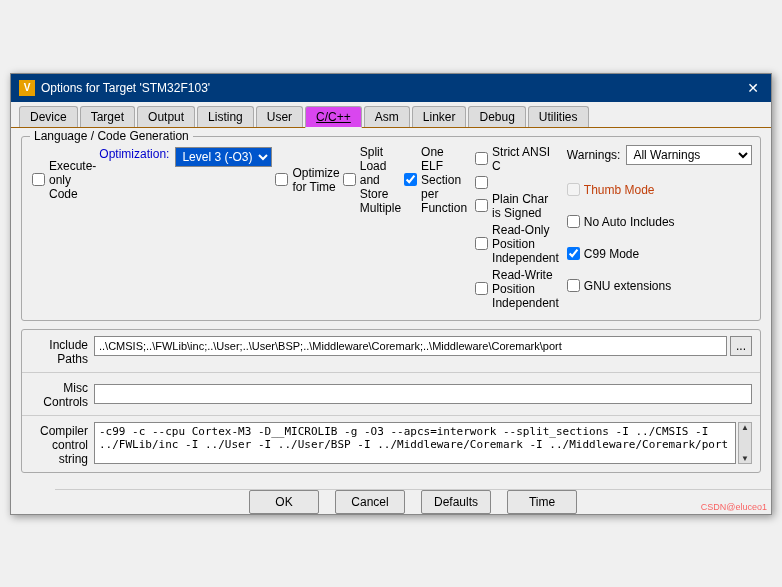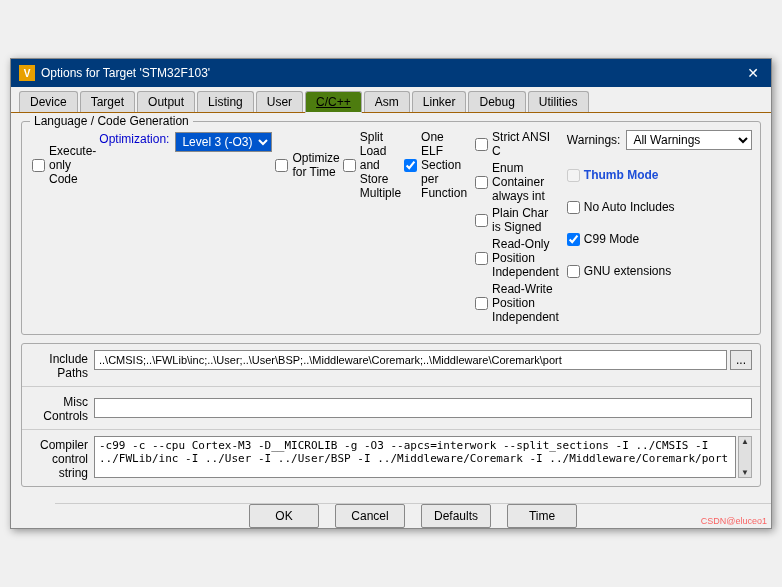--- a/index.html
+++ b/index.html
@@ -67,21 +67,21 @@
       padding: 3px 10px;
       border: 1px solid #aaa;
       border-bottom: none;
       background: #ddd;
       cursor: pointer;
       font-size: 12px;
       margin-right: 2px;
       border-radius: 3px 3px 0 0;
     }
     .tab.active {
-      background: #4d7c0f;
+      background: #d946ef;
       border-bottom: 1px solid #f0f0f0;
       margin-bottom: -1px;
       z-index: 1;
       text-decoration: underline;
     }
 
     
     .content {
       padding: 8px 10px;
     }
@@ -348,21 +348,20 @@
             </div>
           </div>
 
           <div style="flex:1; display:flex; flex-direction:column; gap:3px; padding-top: 0px;">
             <div class="check-row">
               <input type="checkbox" style="">
               <span>Strict ANSI C</span>
             </div>
             <div class="check-row">
               <input type="checkbox" style="">
-              <span>Enum Container always int</span>
             </div>
             <div class="check-row">
               <input type="checkbox" style="">
               <span>Plain Char is Signed</span>
             </div>
             <div class="check-row">
               <input type="checkbox" style="">
               <span>Read-Only Position Independent</span>
             </div>
             <div class="check-row">
@@ -375,21 +374,21 @@
             <div class="warnings-row">
               <span>Warnings:</span>
               <select class="warnings-select">
                 <option>All Warnings</option>
                 <option>No Warnings</option>
                 <option>MISRA compatible</option>
               </select>
             </div>
             <div class="check-row disabled">
               <input type="checkbox" disabled="" style="">
-              <span style="color:#1d4ed8;font-weight:bold;">Thumb Mode</span>
+              <span style="color:#c2410c;">Thumb Mode</span>
             </div>
             <div class="check-row">
               <input type="checkbox" style="">
               <span>No Auto Includes</span>
             </div>
             <div class="check-row">
               <input type="checkbox" checked="" style="">
               <span>C99 Mode</span>
             </div>
             <div class="check-row">

